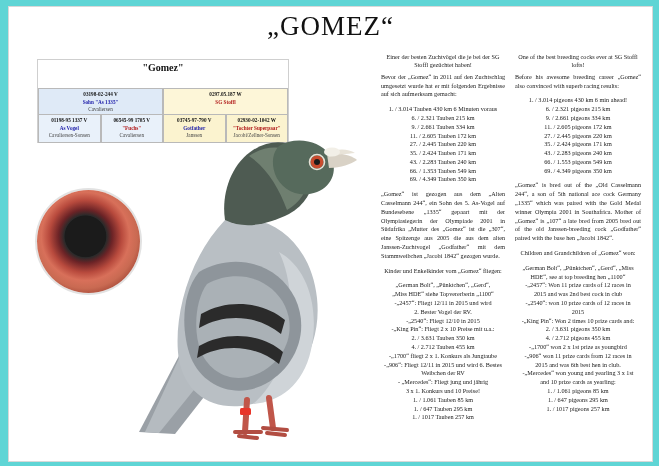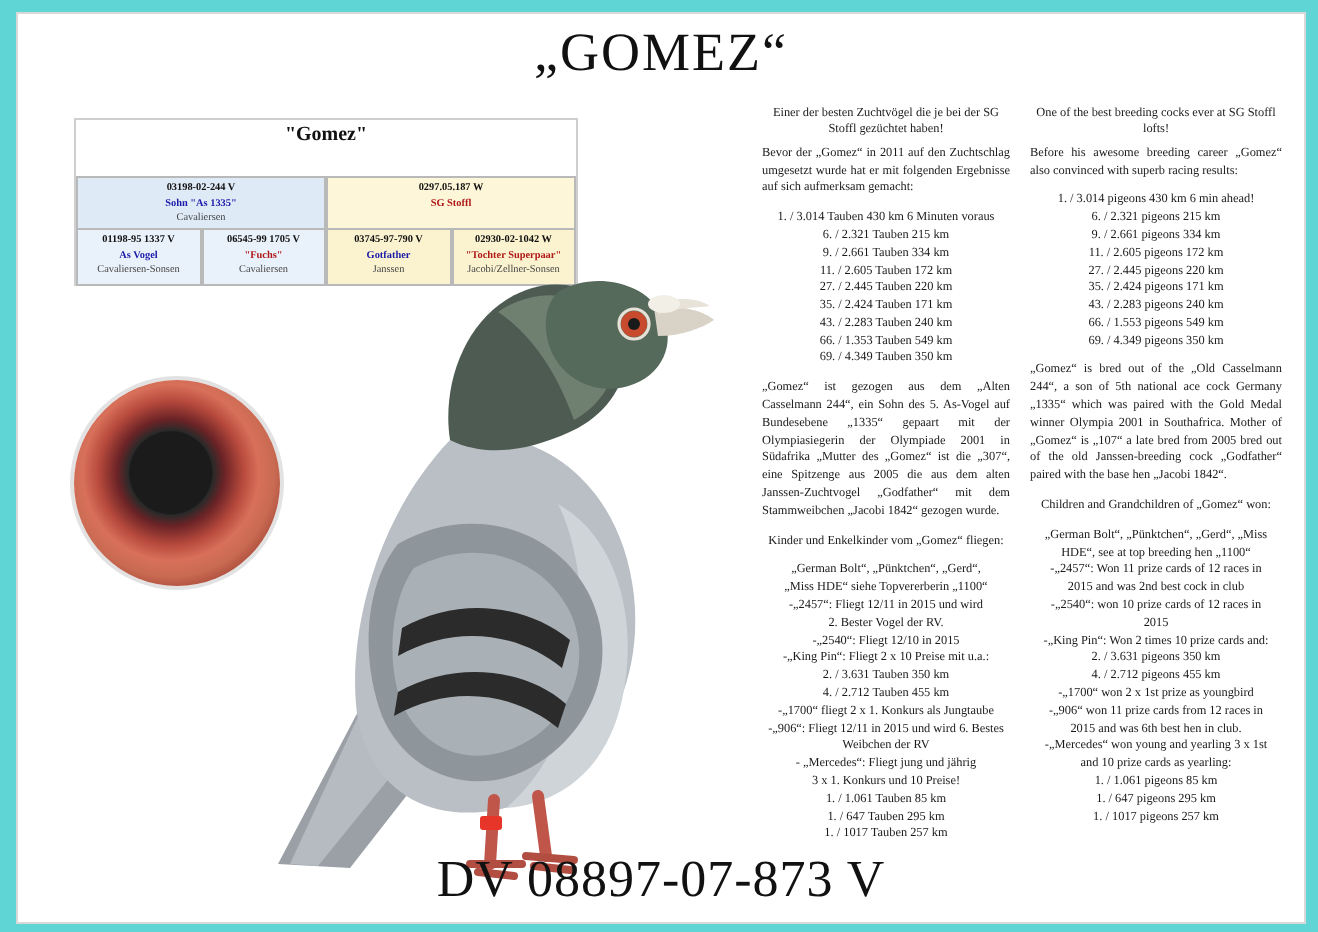--- a/index.html
+++ b/index.html
@@ -269,16 +269,15 @@
         <div>-„906“ won 11 prize cards from 12 races in</div>
         <div>2015 and was 6th best hen in club.</div>
         <div>-„Mercedes“ won young and yearling 3 x 1st</div>
         <div>and 10 prize cards as yearling:</div>
         <div>1. / 1.061 pigeons 85 km</div>
         <div>1. / 647 pigeons 295 km</div>
         <div>1. / 1017 pigeons 257 km</div>
       </div>
     </div>
 
-    <div class="bottom-title">DV 08897-07-873 V</div>
 
   </div>
 </div>
 
 </body></html>

